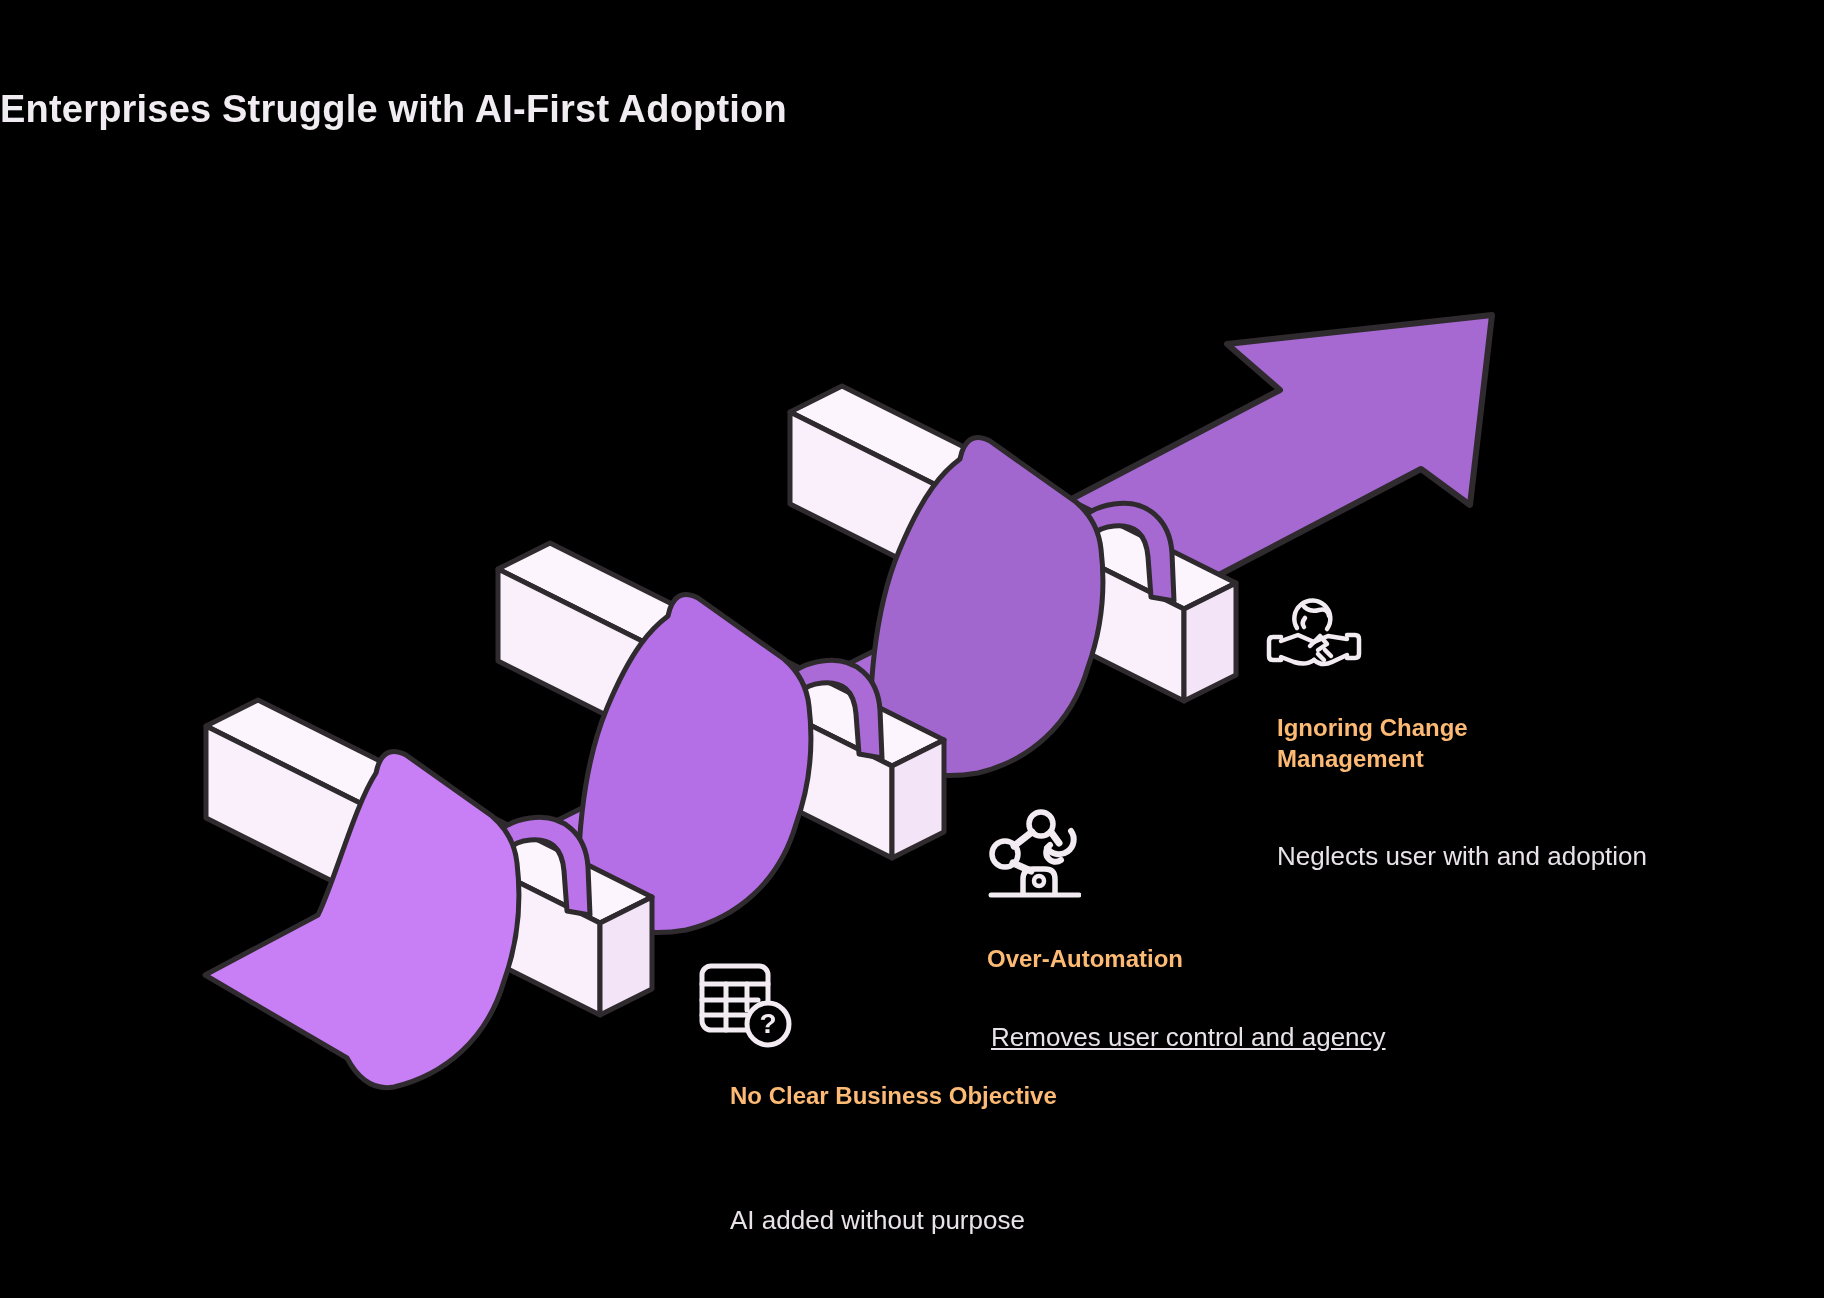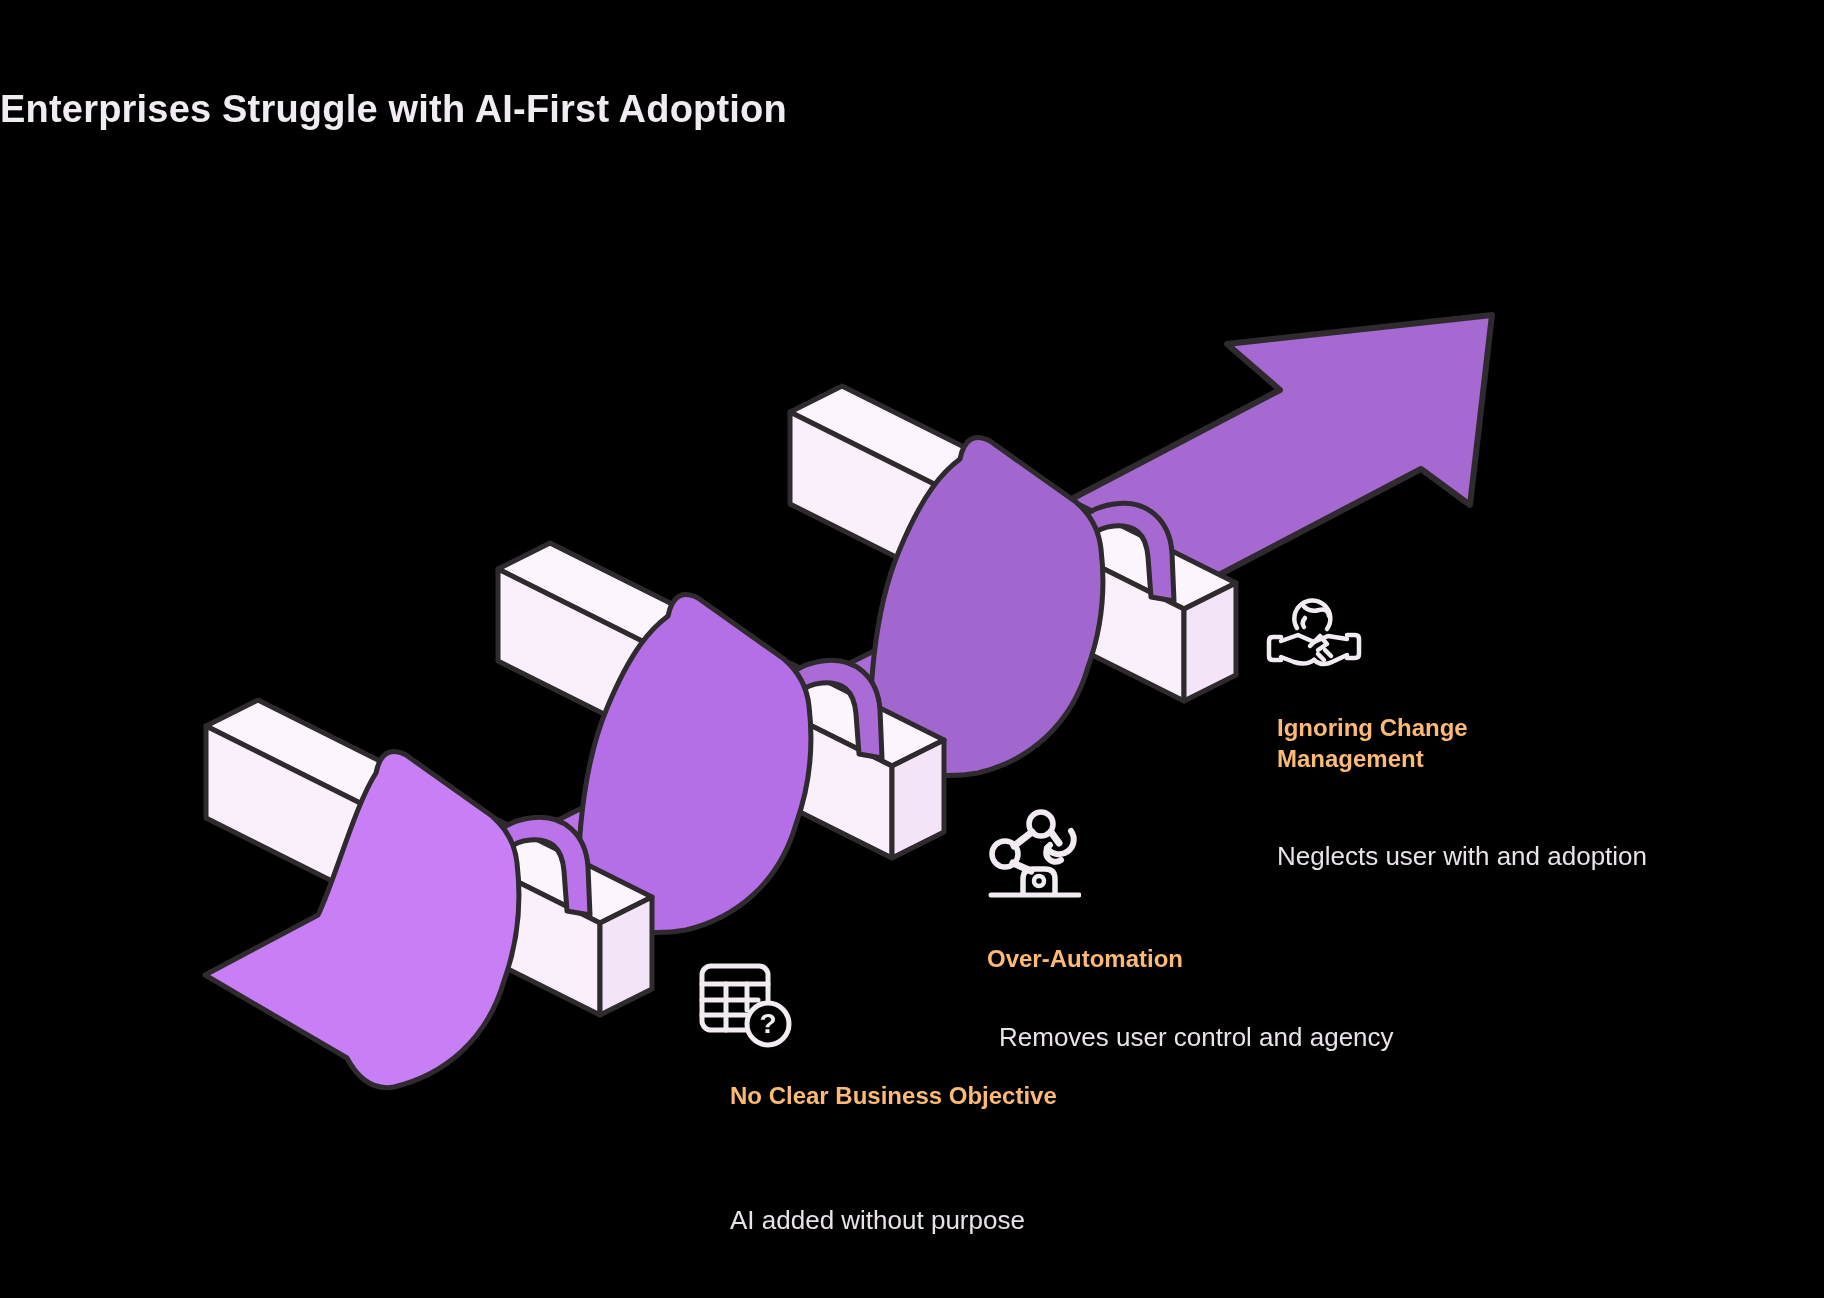--- a/index.html
+++ b/index.html
@@ -19,21 +19,21 @@
   .item .heading{
     color:#fdba74;font-size:24px;font-weight:700;line-height:1.3;margin:0;
   }
   .item .desc{
     color:#e9e3e9;font-size:26px;font-weight:400;line-height:1.25;margin:0;
   }
   .item-icon{position:absolute;width:100px;height:100px;}
   #item-1{left:700px;top:1080px;width:330px;margin-left:30px;}
   #item-1 .desc{position:absolute;top:124px;left:0;width:420px;}
   #item-2{left:987px;top:920px;width:460px;margin-top:23px;}
-  #item-2 .desc{position:absolute;top:78px;left:12px;width:460px;}
+  #item-2 .desc{position:absolute;top:78px;left:4px;width:460px;text-decoration:underline;}
   #item-3{left:1277px;top:712px;width:310px;}
   #item-3 .desc{position:absolute;top:128px;left:0;width:470px;}
   #icon-1{left:698px;top:952px;}
   #icon-2{left:981px;top:798px;}
   #icon-3{left:1264px;top:594px;}
   svg{display:block;}
 </style>
 </head>
 <body>
 

